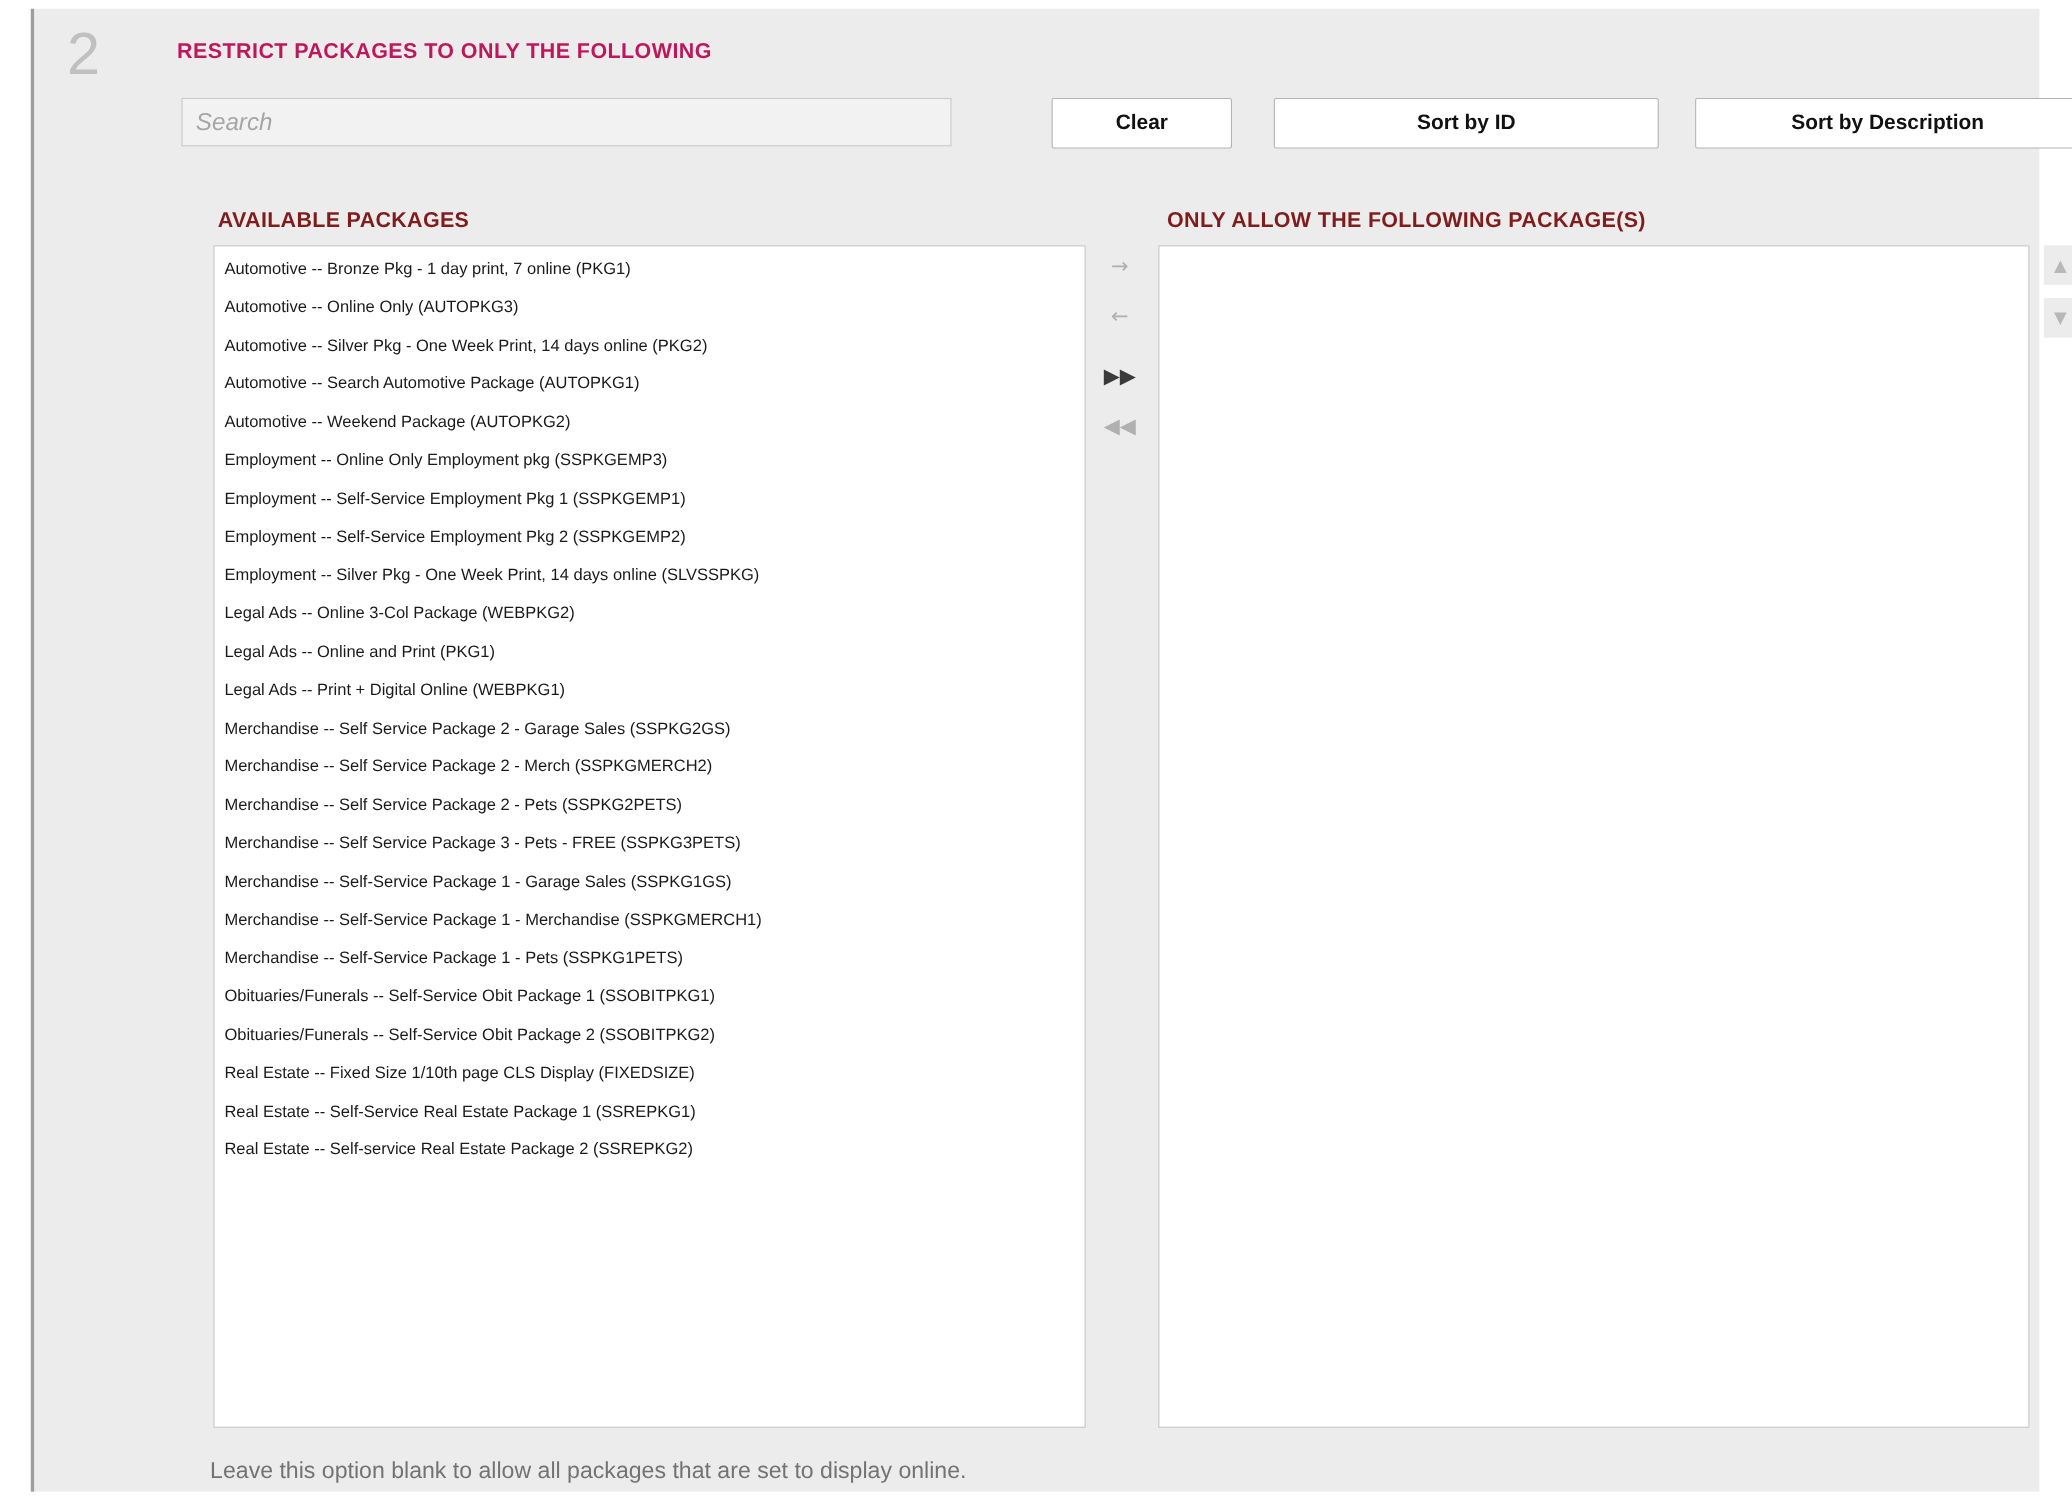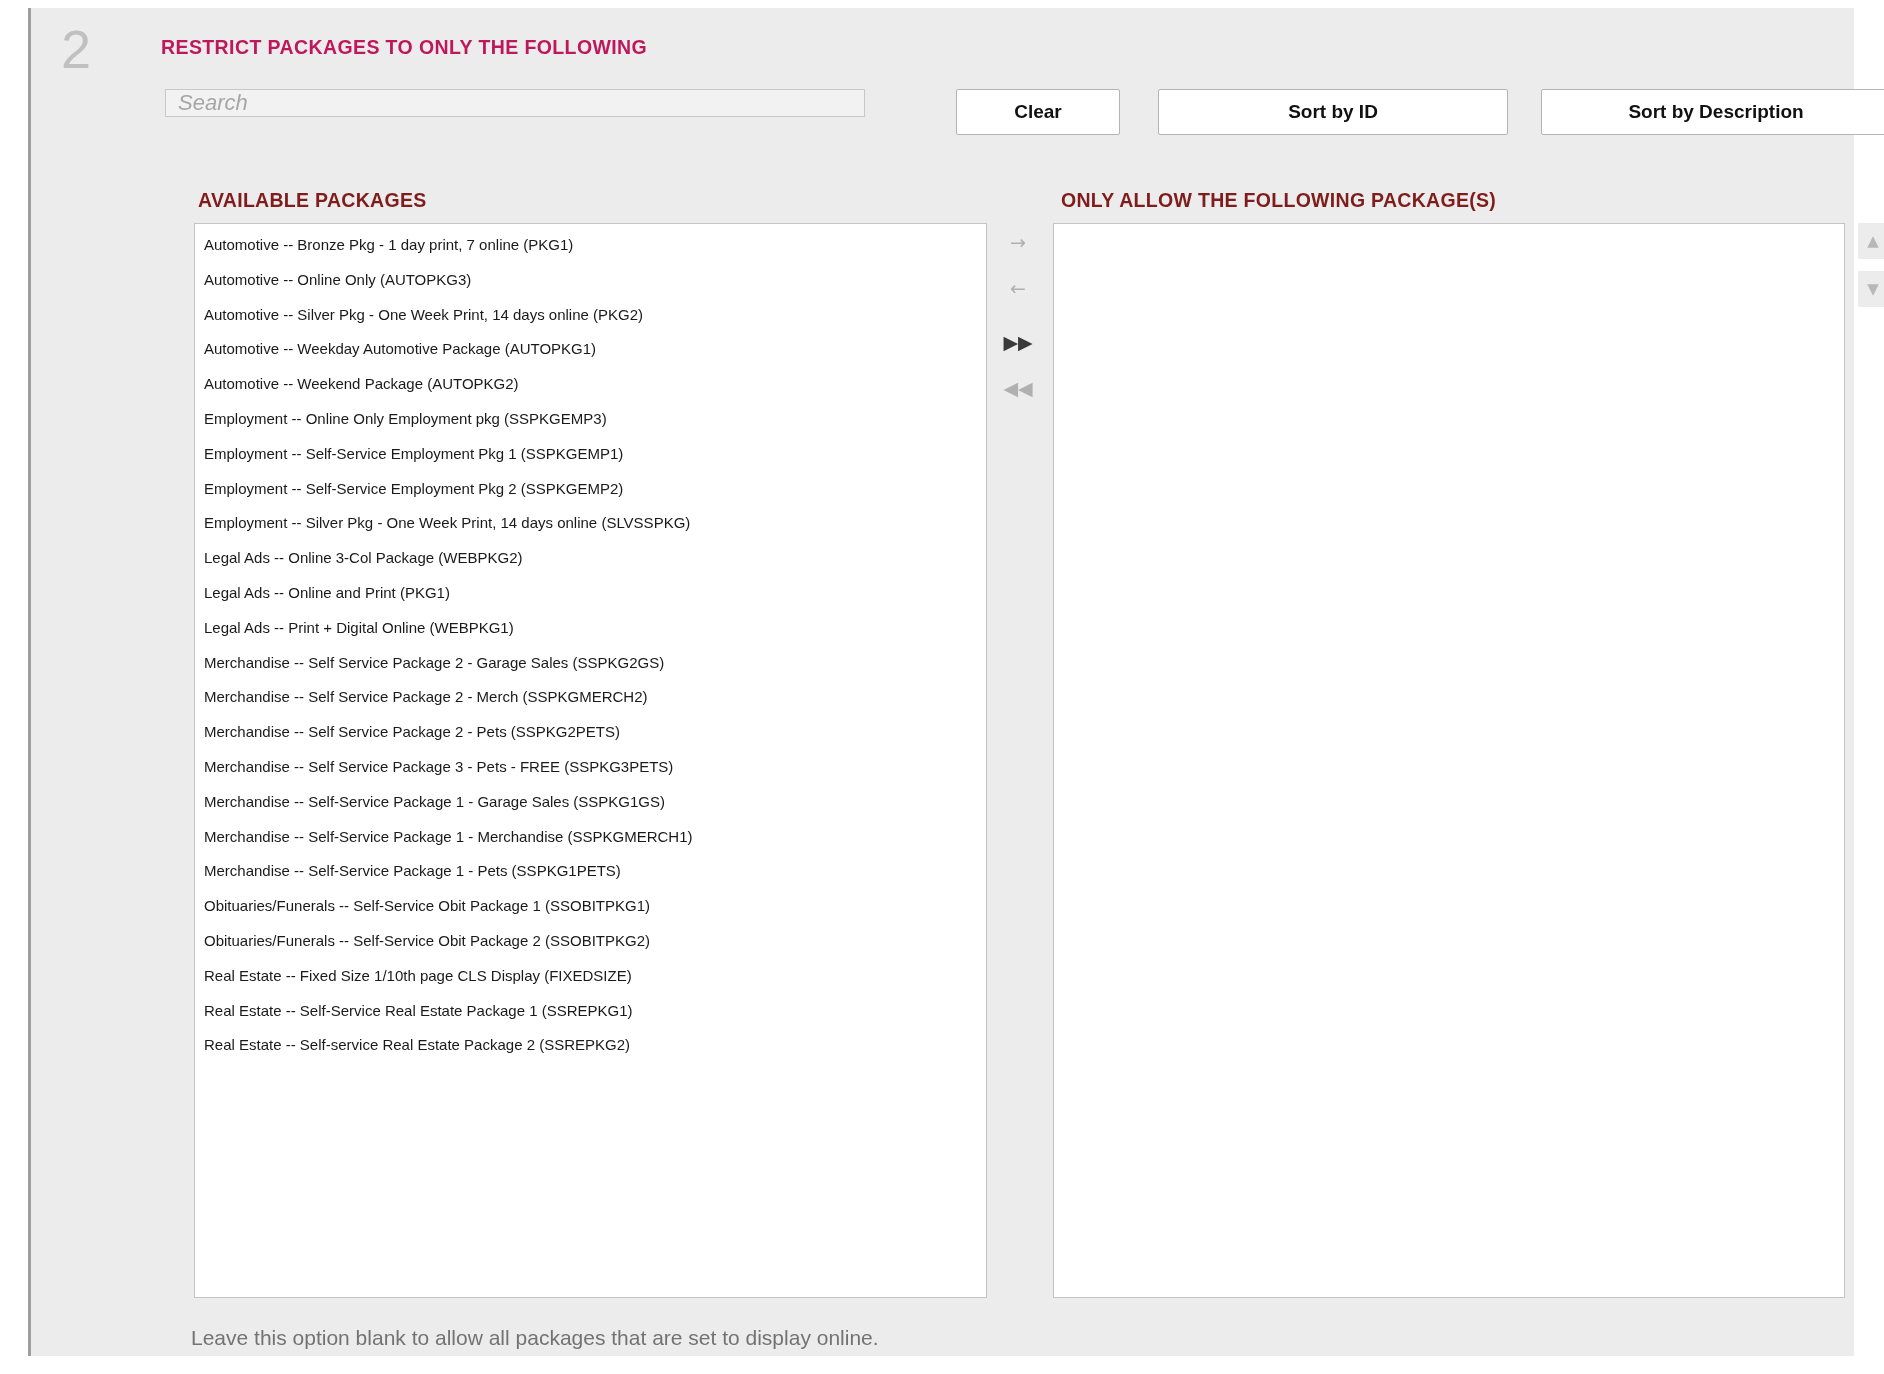--- a/index.html
+++ b/index.html
@@ -40,21 +40,21 @@
     font-size: 19.5px;
     font-weight: bold;
     color: #be185d;
     letter-spacing: 0.4px;
   }
   .search-input {
     position: absolute;
     left: 134px;
     top: 81px;
     width: 700px;
-    height: 28px;
+    height: 44px;
     box-sizing: border-box;
     border: 1px solid #c8c8c8;
     background: #f2f2f2;
     font-size: 22px;
     font-style: italic;
     color: #8c8c8c;
     padding: 0 12px;
     font-family: "Liberation Sans", sans-serif;
     outline: none;
   }
@@ -180,21 +180,21 @@
   <button class="btn" id="btn-sort-id">Sort by ID</button>
   <button class="btn" id="btn-sort-desc">Sort by Description</button>
 
   <div class="list-label" id="label-available">AVAILABLE PACKAGES</div>
   <div class="list-label" id="label-allowed">ONLY ALLOW THE FOLLOWING PACKAGE(S)</div>
 
   <div class="listbox" id="list-available">
       <div class="list-item">Automotive -- Bronze Pkg - 1 day print, 7 online (PKG1)</div>
       <div class="list-item">Automotive -- Online Only (AUTOPKG3)</div>
       <div class="list-item">Automotive -- Silver Pkg - One Week Print, 14 days online (PKG2)</div>
-      <div class="list-item">Automotive -- Weekday Automotive Package (AUTOPKG1)</div>
+      <div class="list-item">Automotive -- Search Automotive Package (AUTOPKG1)</div>
       <div class="list-item">Automotive -- Weekend Package (AUTOPKG2)</div>
       <div class="list-item">Employment -- Online Only Employment pkg (SSPKGEMP3)</div>
       <div class="list-item">Employment -- Self-Service Employment Pkg 1 (SSPKGEMP1)</div>
       <div class="list-item">Employment -- Self-Service Employment Pkg 2 (SSPKGEMP2)</div>
       <div class="list-item">Employment -- Silver Pkg - One Week Print, 14 days online (SLVSSPKG)</div>
       <div class="list-item">Legal Ads -- Online 3-Col Package (WEBPKG2)</div>
       <div class="list-item">Legal Ads -- Online and Print (PKG1)</div>
       <div class="list-item">Legal Ads -- Print + Digital Online (WEBPKG1)</div>
       <div class="list-item">Merchandise -- Self Service Package 2 - Garage Sales (SSPKG2GS)</div>
       <div class="list-item">Merchandise -- Self Service Package 2 - Merch (SSPKGMERCH2)</div>

